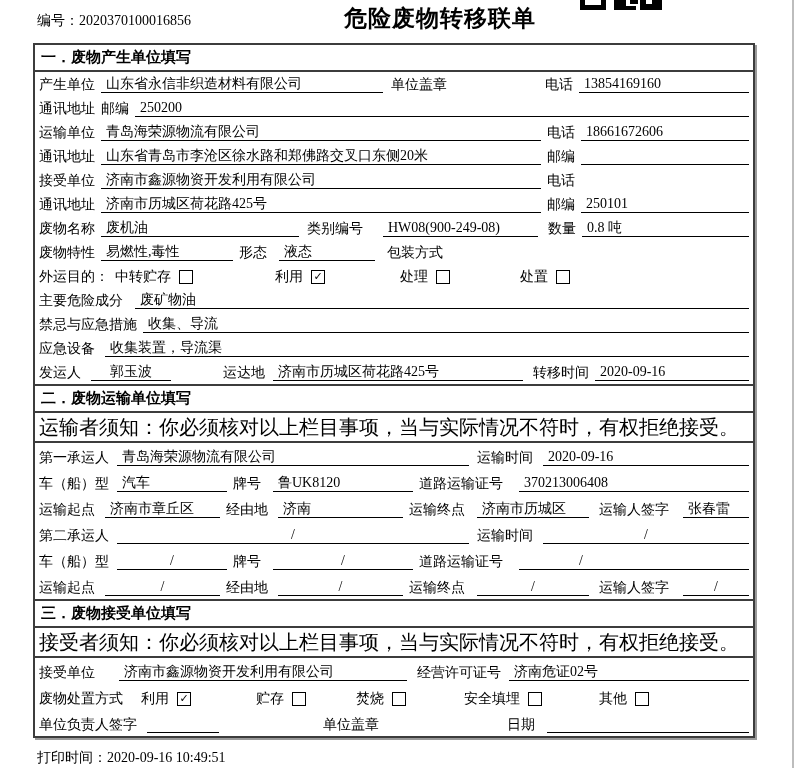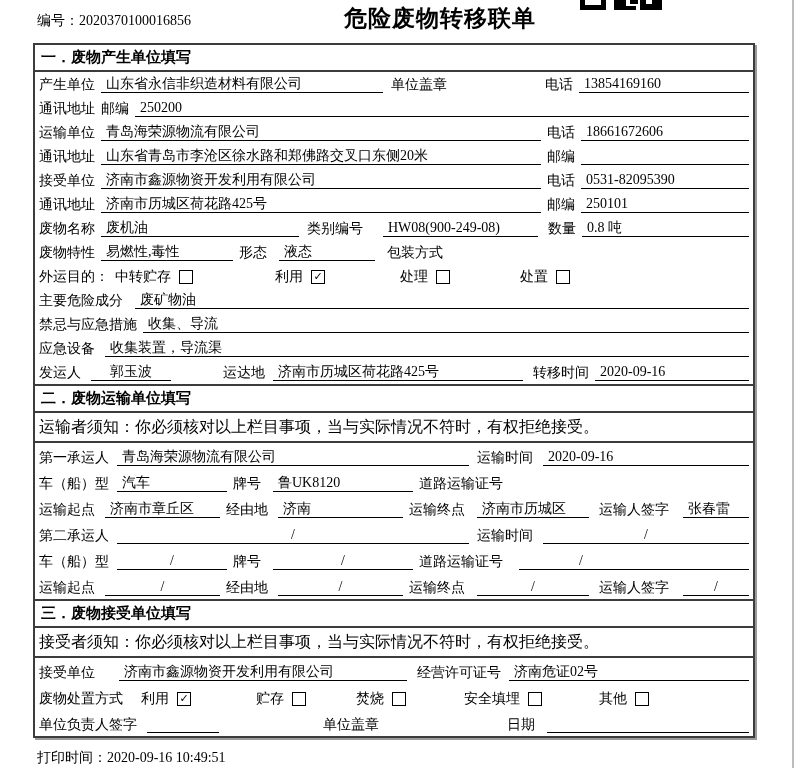--- a/index.html
+++ b/index.html
@@ -15,21 +15,21 @@
   .qr{position:absolute;left:580px;top:0;}
   .edge-line{position:absolute;right:2px;top:0;bottom:0;width:2px;background:#bdbdbd;}
   .tbl{position:absolute;left:33px;top:43px;width:722px;box-sizing:border-box;
     border:2px solid #3c3c3c;background:#fff;box-shadow:2px 2px 0 #9a9a9a;}
   .sec2,.sec3{border-top:2px solid #3c3c3c;}
   .sec-title{height:22px;padding:3px 4px 0 6px;font-size:15px;
     border-bottom:2px solid #3c3c3c;white-space:nowrap;}
   .row{display:flex;align-items:flex-end;height:24px;padding:0 4px 3px 4px;
     font-size:14px;box-sizing:border-box;white-space:nowrap;line-height:17px;}
   .row.tall{height:26px;}
-  .notice{display:flex;align-items:center;height:30px;padding:0 4px;font-size:16px;
+  .notice{display:flex;align-items:center;height:30px;padding:0 4px;font-size:20px;
     border-bottom:2px solid #3c3c3c;box-sizing:border-box;white-space:nowrap;}
   .lbl{flex:none;}
   .u{flex:none;border-bottom:1px solid #000;padding:0 5px;box-sizing:border-box;
      overflow:hidden;}
   .uf{flex:1;border-bottom:1px solid #000;padding:0 5px;margin-left:6px;overflow:hidden;}
   .ctr{text-align:center;}
   .cbitem{flex:none;display:flex;align-items:center;}
   .cb{flex:none;display:inline-block;width:12px;height:12px;border:1.5px solid #000;
     margin-left:8px;font-size:11px;line-height:11px;text-align:center;
     font-family:"DejaVu Sans",sans-serif;box-sizing:content-box;}
@@ -84,21 +84,20 @@
       <span class="lbl">通讯地址</span>
       <span class="u" style="width:440px;margin-left:6px;">山东省青岛市李沧区徐水路和郑佛路交叉口东侧20米</span>
       <span class="lbl" style="margin-left:6px;">邮编</span>
       <span class="uf"></span>
     </div>
 
     <div class="row">
       <span class="lbl">接受单位</span>
       <span class="u" style="width:440px;margin-left:6px;">济南市鑫源物资开发利用有限公司</span>
       <span class="lbl" style="margin-left:6px;">电话</span>
-      <span class="uf">0531-82095390</span>
     </div>
 
     <div class="row">
       <span class="lbl">通讯地址</span>
       <span class="u" style="width:440px;margin-left:6px;">济南市历城区荷花路425号</span>
       <span class="lbl" style="margin-left:6px;">邮编</span>
       <span class="uf">250101</span>
     </div>
 
     <div class="row">
@@ -173,20 +172,21 @@
       <span class="lbl" style="margin-left:8px;">运输时间</span>
       <span class="uf" style="margin-left:10px;">2020-09-16</span>
     </div>
 
     <div class="row tall">
       <span class="lbl">车（船）型</span>
       <span class="u" style="width:110px;margin-left:8px;">汽车</span>
       <span class="lbl" style="margin-left:6px;">牌号</span>
       <span class="u" style="width:140px;margin-left:12px;">鲁UK8120</span>
       <span class="lbl" style="margin-left:6px;">道路运输证号</span>
+      <span class="uf" style="margin-left:16px;">370213006408</span>
     </div>
 
     <div class="row tall">
       <span class="lbl">运输起点</span>
       <span class="u" style="width:115px;margin-left:10px;">济南市章丘区</span>
       <span class="lbl" style="margin-left:6px;">经由地</span>
       <span class="u" style="width:125px;margin-left:10px;">济南</span>
       <span class="lbl" style="margin-left:6px;">运输终点</span>
       <span class="u" style="width:112px;margin-left:12px;">济南市历城区</span>
       <span class="lbl" style="margin-left:10px;">运输人签字</span>

